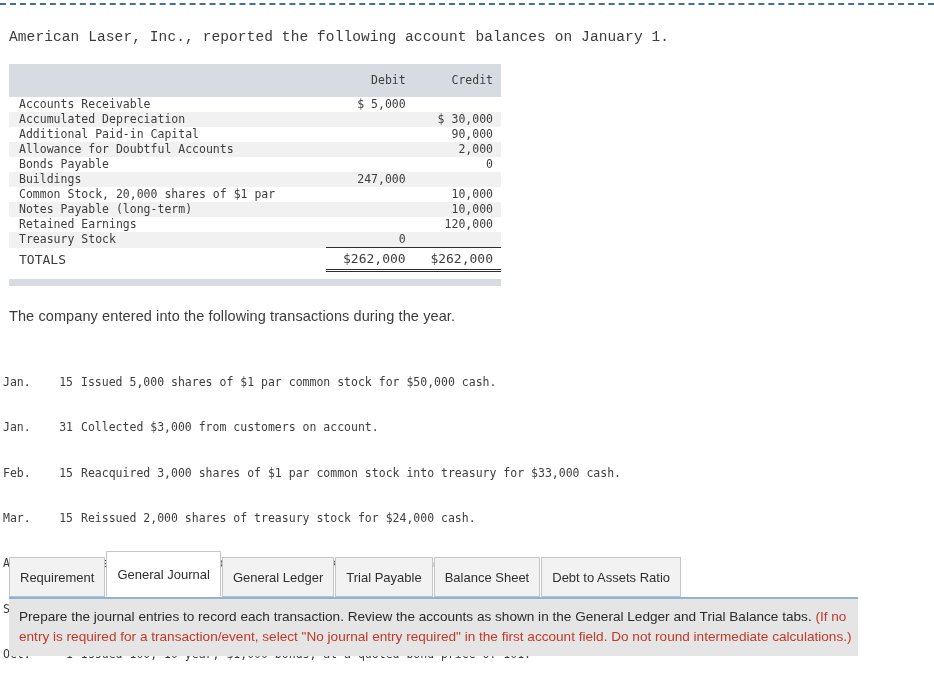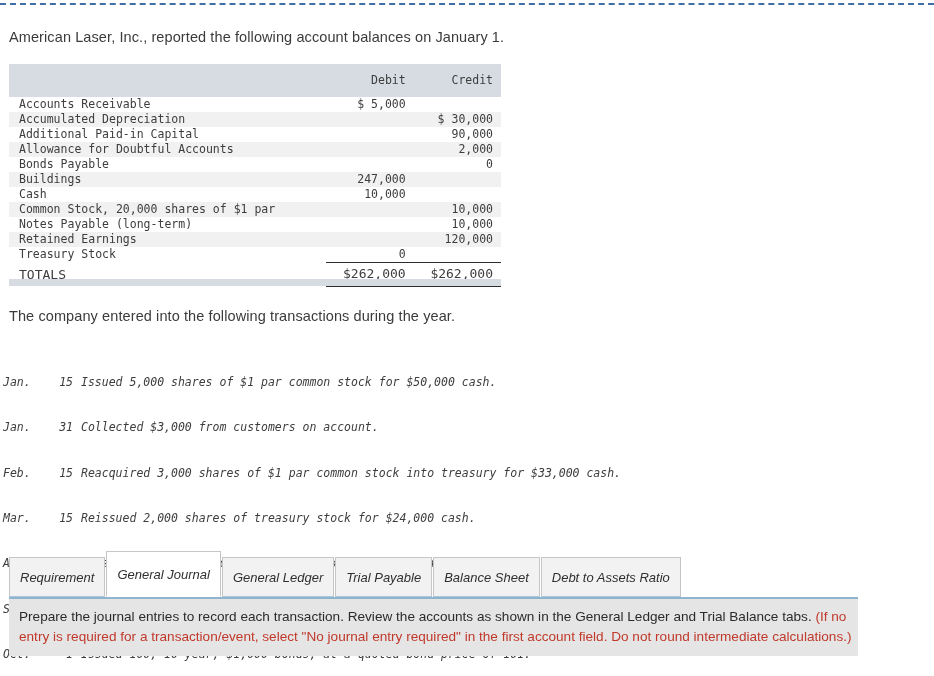--- a/index.html
+++ b/index.html
@@ -29,21 +29,21 @@
   
   .lead {
     position: absolute;
     left: 9px;
     font-size: 14.5px;
     line-height: 18px;
     color: #3b3b3b;
     letter-spacing: .1px;
     white-space: nowrap;
   }
-  .lead-1 { top: 28px; }
+  .lead-1 { top: 28px; font-family: Liberation Mono, monospace; }
   .lead-2 { top: 307px; }
 
   
   .bal-table {
     position: absolute;
     left: 9px;
     top: 64px;
     width: 492px;
     border-collapse: collapse;
     font-family: "DejaVu Sans Mono", monospace;
@@ -94,21 +94,21 @@
   .txn-list {
     position: absolute;
     left: 3px;
     top: 345px;
     font-family: "DejaVu Sans Mono", monospace;
     font-size: 11.5px;
     line-height: 15.1px;
     color: #3d3d3d;
     white-space: pre;
   }
-  .txn-row { display: block; font-style: italic; }
+  .txn-row { display: block; }
   .txn-mon  { display: inline-block; width: 44px; }
   .txn-day  { display: inline-block; width: 26px; text-align: right; }
   .txn-desc { padding-left: 8px; }
 
   
   .tabs {
     position: absolute;
     left: 9px;
     top: 551px;
     height: 46px;
@@ -125,21 +125,20 @@
     line-height: 15px;
     text-align: center;
     display: flex;
     align-items: center;
     justify-content: center;
     height: 40px;
     padding: 10px 10px;
     margin-right: 1px;
     cursor: pointer;
     user-select: none;
-    font-style: italic;
   }
   .tab.selected {
     background: #ffffff;
     height: 46px;
     border-bottom: 1px solid #ffffff;
     position: relative;
     z-index: 3;
   }
 
   
@@ -198,25 +197,20 @@
       <td class="col-acct">Bonds Payable</td>
       <td class="col-num"></td>
       <td class="col-num">0</td>
     </tr>
     <tr>
       <td class="col-acct">Buildings</td>
       <td class="col-num">247,000</td>
       <td class="col-num"></td>
     </tr>
     <tr>
-      <td class="col-acct">Cash</td>
-      <td class="col-num">10,000</td>
-      <td class="col-num"></td>
-    </tr>
-    <tr>
       <td class="col-acct">Common Stock, 20,000 shares of $1 par</td>
       <td class="col-num"></td>
       <td class="col-num">10,000</td>
     </tr>
     <tr>
       <td class="col-acct">Notes Payable (long-term)</td>
       <td class="col-num"></td>
       <td class="col-num">10,000</td>
     </tr>
     <tr>

